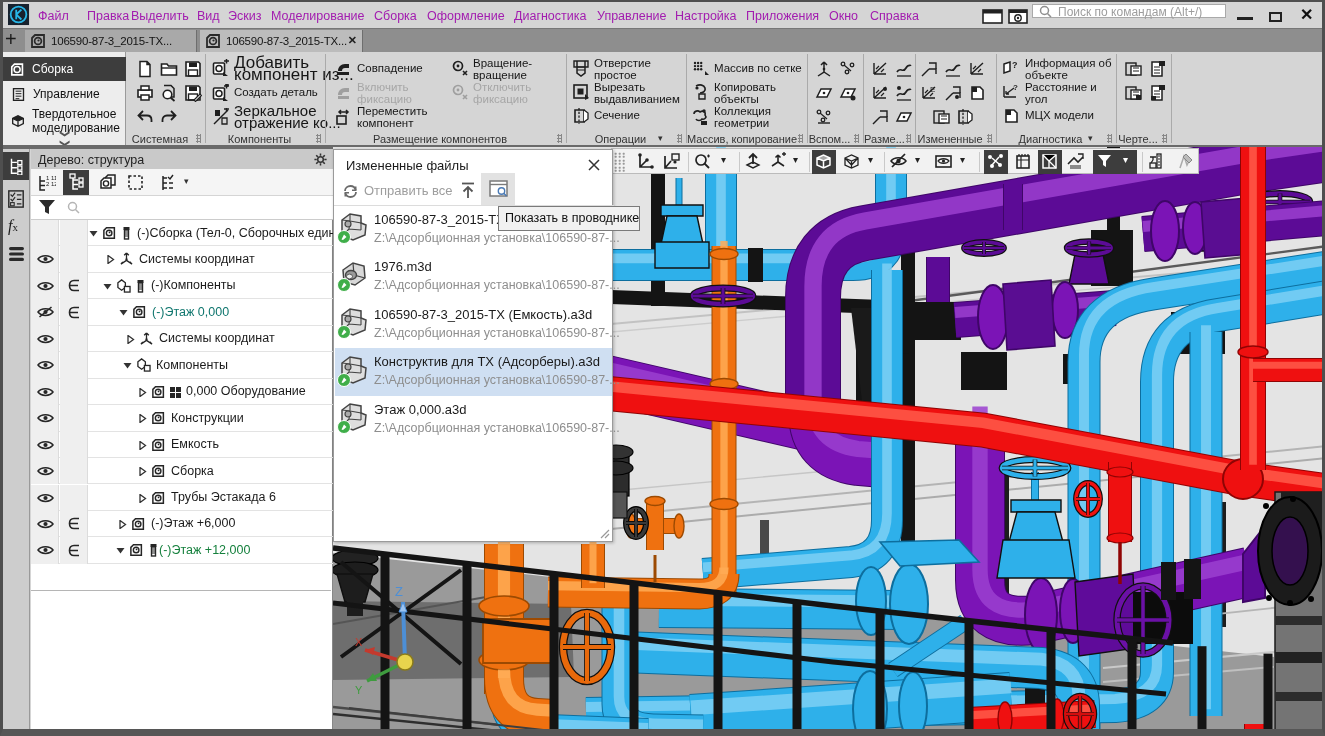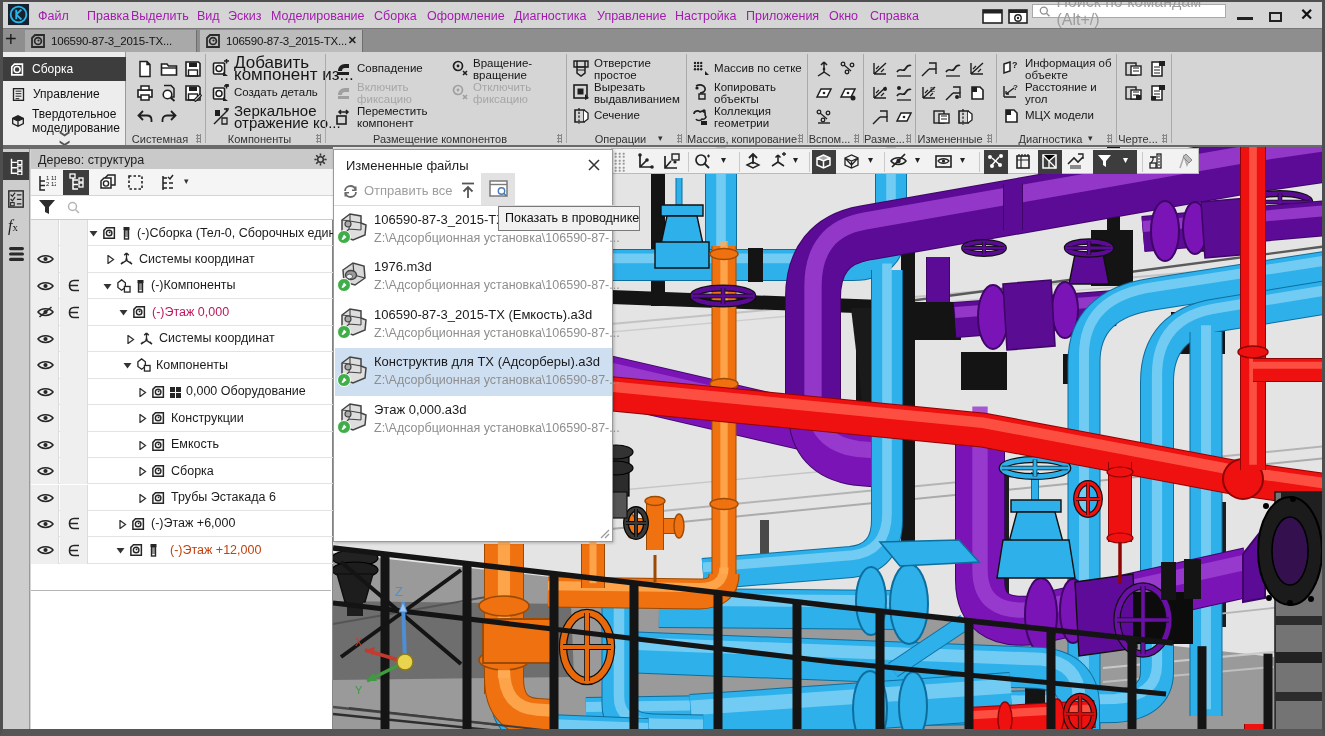--- a/index.html
+++ b/index.html
@@ -1,21 +1,21 @@
 <!DOCTYPE html>
 <html><head><meta charset="utf-8"><style>
 *{margin:0;padding:0;box-sizing:border-box}
 html,body{width:1325px;height:736px;overflow:hidden}
 body{font-family:"Liberation Sans",sans-serif;background:#555;position:relative}
 #win{position:absolute;left:0;top:0;width:1325px;height:736px;border:3px solid #4f4f4f;border-top:2px solid #4f4f4f;border-bottom:7px solid #565656;background:#d5d5d5;overflow:hidden}
 #menubar{position:absolute;left:0;top:0;width:1319px;height:26px;background:#d5d5d5}
 #logo{position:absolute}
 .mi{position:absolute;top:7px;font-size:12.5px;color:#a21caf}
 .mico{position:absolute}
-#search{position:absolute;left:1029px;top:2px;width:194px;height:14px;background:#fff;border:1px solid #a9a9a9;display:flex;align-items:center;padding-left:6px;font-size:16px;color:#9d9d9d}
+#search{position:absolute;left:1029px;top:2px;width:194px;height:14px;background:#fff;border:1px solid #a9a9a9;display:flex;padding-left:6px;font-size:12px;color:#9d9d9d}
 .wbtn{position:absolute}
 #tabbar{position:absolute;left:0;top:26px;width:1319px;height:24px;background:#8e8e8e;border-top:1px solid #777}
 .tab{position:absolute;top:1px;height:23px;border-right:1px solid #6e6e6e}
 .tabtxt{position:absolute;left:26px;top:5px;font-size:11.5px;letter-spacing:-0.2px;color:#141414;white-space:nowrap}
 #ribbon{position:absolute;left:0;top:50px;width:1319px;height:97px;background:#d5d5d5;border-bottom:4px solid #6a6a6a;overflow:hidden}
 #rleft{position:absolute;left:0;top:0;width:123px;height:93px;background:#ededed;border-right:1px solid #9a9a9a}
 .rlrow{position:absolute;left:0;width:123px;height:24px;font-size:12px;color:#111;display:flex;align-items:center}
 .rlrow.sel{background:#3d3d3d;color:#fff}
 .ri{position:absolute}
 .ritxt{position:absolute;color:#161616;line-height:12px;white-space:nowrap}
@@ -541,21 +541,21 @@
           <path d="M11 1.5 L6 1.5 C3 1.5 1.5 3.5 1.5 6.5 C1.5 9.5 3 11.5 6 11.5 L11 11.5 M2 6.5 L10 6.5" fill="none" stroke="#262626" stroke-width="1.6"></path>
         </svg>
         <svg style="position:absolute;left:88px;top:9px" width="9" height="9" viewBox="0 0 9 9">
           <path d="M0.5 2 L8.5 2 L4.5 7.5 Z" fill="#333"></path>
         </svg>
         <svg style="position:absolute;left:101px;top:6px" width="16" height="14" viewBox="0 0 18 16">
           <path d="M2 5 L5 2 L14 2 L14 14 L2 14 Z" fill="#fff" stroke="#262626" stroke-width="1.7"></path>
           <circle cx="8" cy="8" r="3.2" fill="none" stroke="#262626" stroke-width="1.6"></circle>
           <circle cx="8.5" cy="7.3" r="1" fill="#262626"></circle>
         </svg>
-        <span style="position:absolute;left:121px;top:5.5px;font-size:12.5px;color:#be185d;white-space:nowrap">(-)Этаж 0,000</span>
+        <span style="position:absolute;left:121px;top:5.5px;font-size:12.5px;color:#0f766e;white-space:nowrap">(-)Этаж 0,000</span>
       </div>
       <div class="trow" style="top:176.8px">
         <div class="tcell" style="left:0px"></div>
         <div class="tcell" style="left:29px"></div>
         <svg style="position:absolute;left:6px;top:7px" width="17" height="12" viewBox="0 0 17 12">
           <path d="M1 6 C4 1.5 13 1.5 16 6 C13 10.5 4 10.5 1 6 Z" fill="none" stroke="#262626" stroke-width="1.5"></path>
           <circle cx="8.5" cy="6" r="2.1" fill="#262626"></circle>
         </svg>
         <svg style="position:absolute;left:95px;top:9px" width="9" height="9" viewBox="0 0 9 9">
           <path d="M2 0.5 L7.5 4.5 L2 8.5 Z" fill="none" stroke="#333" stroke-width="1.3"></path>
@@ -709,21 +709,21 @@
         <svg style="position:absolute;left:98px;top:6px" width="16" height="14" viewBox="0 0 18 16">
           <path d="M2 5 L5 2 L14 2 L14 14 L2 14 Z" fill="#fff" stroke="#262626" stroke-width="1.7"></path>
           <circle cx="8" cy="8" r="3.2" fill="none" stroke="#262626" stroke-width="1.6"></circle>
           <circle cx="8.5" cy="7.3" r="1" fill="#262626"></circle>
         </svg>
         <svg style="position:absolute;left:116px;top:6px" width="13" height="14" viewBox="0 0 13 14">
           <rect x="3.5" y="1" width="6" height="3" fill="#262626"></rect>
           <rect x="4.5" y="4" width="4" height="9" fill="none" stroke="#262626" stroke-width="1.4"></rect>
           <path d="M5 6 L8 6 M5 8 L8 8 M5 10 L8 10" stroke="#262626" stroke-width="1"></path>
         </svg>
-        <span style="position:absolute;left:139px;top:5.5px;font-size:12.5px;color:#c2410c;white-space:nowrap">(-)Этаж +12,000</span>
+        <span style="position:absolute;left:128px;top:5.5px;font-size:12.5px;color:#15803d;white-space:nowrap">(-)Этаж +12,000</span>
       </div>
       <div style="position:absolute;left:0;top:441px;width:300px;height:1px;background:#b5b5b5"></div>
     </div>
     <svg id="scene" width="995" height="591" viewBox="330 145 995 591">
       <rect x="330" y="145" width="995" height="591" fill="#e4e4e4"></rect>
       <path d="M608,322 L1325,258" stroke="#c2c2c2" stroke-width="2"></path>
       <path d="M608,330 L1325,266" stroke="#cccccc" stroke-width="1.4"></path>
       <path d="M860,305 L1325,244" stroke="#5a5a5a" stroke-width="2.4"></path>
       <polygon points="608,288 906,299 906,313 608,302" fill="#141414" stroke="none" stroke-width="0"></polygon>
       <path d="M608,514 L1325,444" stroke="#b4b4b4" stroke-width="2"></path>

